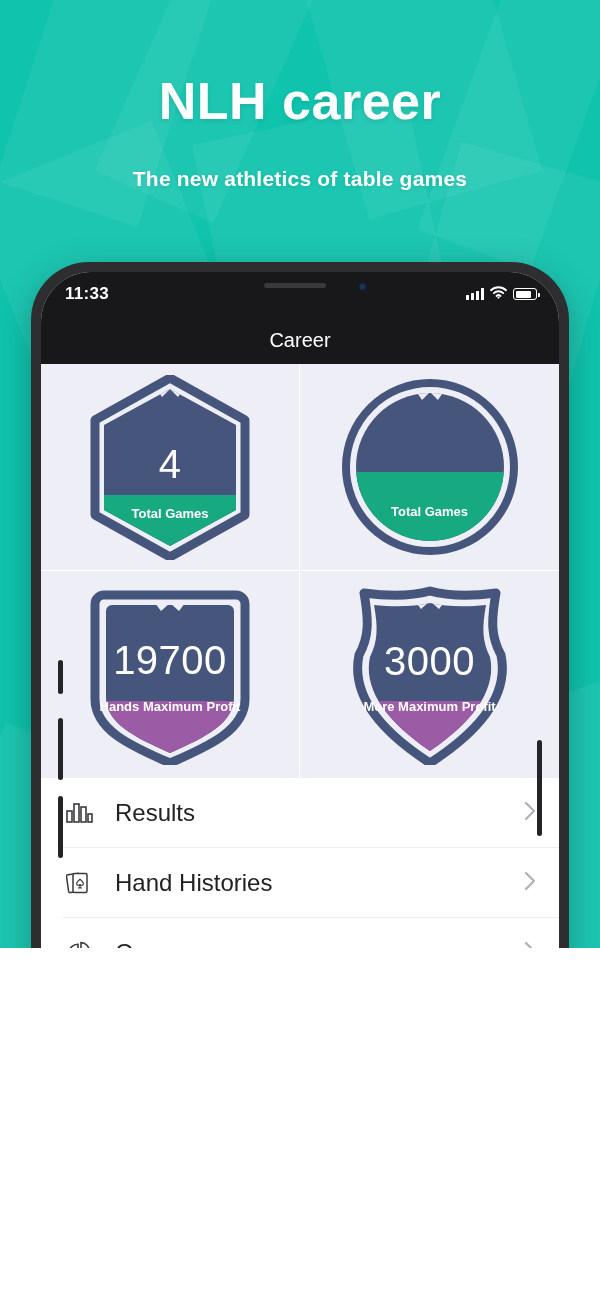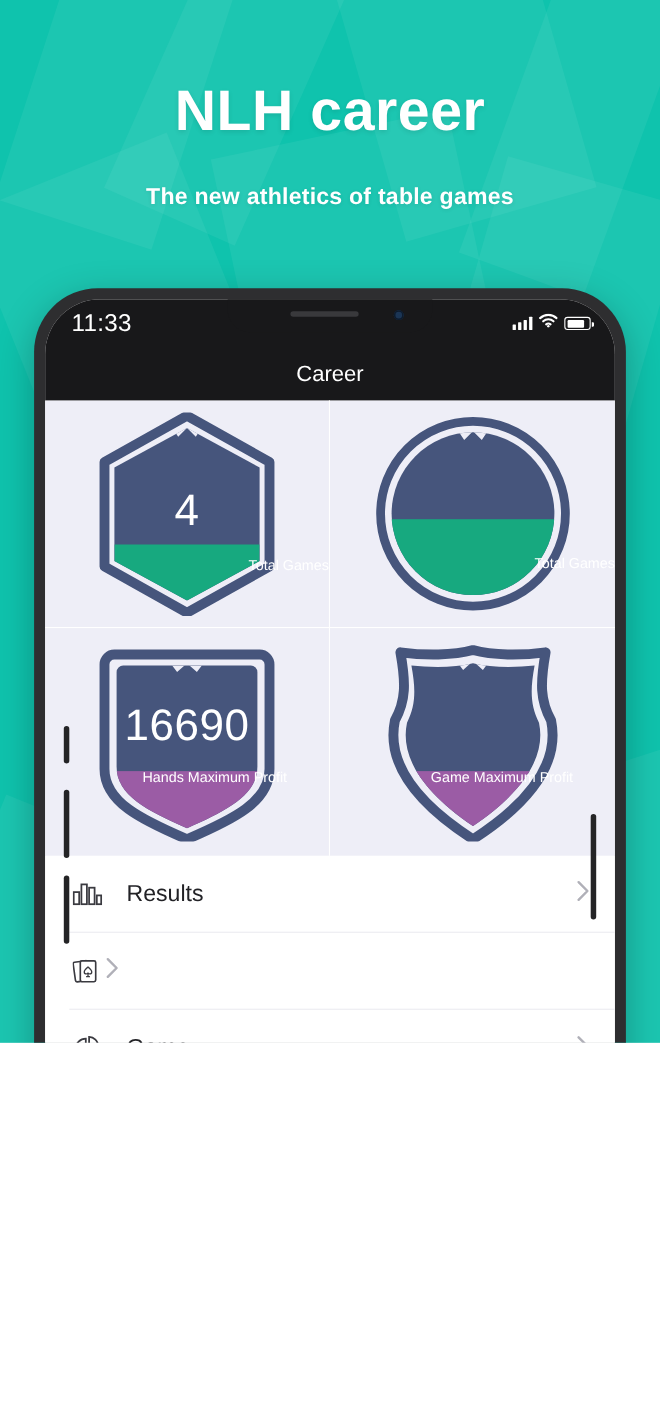--- a/index.html
+++ b/index.html
@@ -103,21 +103,21 @@
     width: 9px; height: 9px; border-radius: 50%;
     background: #1b3555;
     box-shadow: inset 0 0 0 1.5px #0e1b2c;
   }
   .statusbar {
     height: 44px;
     display: flex; align-items: center; justify-content: space-between;
     padding: 0 22px 0 24px;
     position: relative; z-index: 4;
   }
-  .status-time { font-size: 22px; font-weight: normal; letter-spacing: 0.3px; }
+  .status-time { font-size: 17px; font-weight: bold; letter-spacing: 0.3px; }
   .status-icons { display: flex; align-items: center; gap: 6px; }
   .signal { display: flex; align-items: flex-end; gap: 2px; height: 12px; }
   .signal i { display: block; width: 3px; background: #fff; border-radius: 0.5px; }
   .signal i:nth-child(1) { height: 5px; }
   .signal i:nth-child(2) { height: 7px; }
   .signal i:nth-child(3) { height: 9.5px; }
   .signal i:nth-child(4) { height: 12px; }
   .battery {
     width: 24px; height: 12px; border: 1.5px solid #fff;
     border-radius: 3px; position: relative; padding: 1.5px;
@@ -152,37 +152,38 @@
   .badge-cell:nth-child(n+3) { border-bottom: none; }
   .badge-svg { display: block; }
   .badge-value {
     position: absolute; left: 0; right: 0;
     text-align: center; color: #ffffff;
     font-size: 40px; letter-spacing: 0.5px;
     pointer-events: none;
   }
   .badge-label {
     position: absolute; left: 0; right: 0;
-    text-align: right; color: #ffffff;
+    text-align: center; color: #ffffff;
     font-size: 13px; line-height: 1.25;
     pointer-events: none;
+    font-weight: bold;
   }
 
   
   .list { flex: none; background: #ffffff; padding: 0 0 0 0; }
   .list-row {
     height: 70px;
     display: flex; align-items: center;
     margin: 0 0 0 22px;
     padding-right: 22px;
     border-bottom: 1px solid #ececf0;
   }
   .list-row:last-child { border-bottom: none; }
   .list-icon { width: 32px; display: flex; align-items: center; justify-content: center; flex: none; }
-  .list-label { flex: 1; margin-left: 20px; font-size: 21px; color: #222226; }
+  .list-label { flex: 1; margin-left: 20px; font-size: 24px; color: #222226; }
   .chev { flex: none; }
 
   .filler { flex: 1; background: #eeeef7; }
 
   
   .tabbar {
     flex: none; height: 80px;
     background: #fbfbfd;
     border-top: 1px solid #e7e7ec;
     display: flex; align-items: stretch;
@@ -307,39 +308,40 @@
                   <path d="M22 26 A6 6 0 0 1 28 20 L144 20 A6 6 0 0 1 150 26 L150 112 C150 138 122 152 86 168 C50 152 22 138 22 112 Z"></path>
                 </clipPath>
               </defs>
               <path d="M11 19 A9 9 0 0 1 20 10 L152 10 A9 9 0 0 1 161 19 L161 114 C161 144 128 160 86 178 C44 160 11 144 11 114 Z" fill="none" stroke="#46557c" stroke-width="9" stroke-linejoin="round"></path>
               <path d="M22 26 A6 6 0 0 1 28 20 L144 20 A6 6 0 0 1 150 26 L150 112 C150 138 122 152 86 168 C50 152 22 138 22 112 Z" fill="#46557c"></path>
               <g clip-path="url(#clipShd)">
                 <rect x="0" y="116" width="172" height="70" fill="#9b5ca5"></rect>
                 <path d="M68 14 L77 26 L86 18 L95 26 L104 14 L104 -6 L68 -6 Z" fill="#eeeef7"></path>
               </g>
             </svg>
-            <div class="badge-value" style="top:67px">16690</div>
+            <div class="badge-value" style="top:67px">19700</div>
             <div class="badge-label" style="top:128px;padding:0 38px">Hands Maximum Profit</div>
           </div>
 
           <div class="badge-cell">
             <svg class="badge-svg" width="172" height="180" viewBox="0 0 172 180">
               <defs>
                 <clipPath id="clipCrs">
                   <path d="M86 18 C70 22 48 22 30 20 C34 42 34 56 26 72 C20 100 36 132 86 166 C136 132 152 100 146 72 C138 56 138 42 142 20 C124 22 102 22 86 18 Z"></path>
                 </clipPath>
               </defs>
               <path d="M86 6 C68 11 42 11 20 8 C25 36 25 52 15 70 C8 104 27 140 86 178 C145 140 164 104 157 70 C147 52 147 36 152 8 C130 11 104 11 86 6 Z" fill="none" stroke="#46557c" stroke-width="9" stroke-linejoin="round"></path>
               <path d="M86 18 C70 22 48 22 30 20 C34 42 34 56 26 72 C20 100 36 132 86 166 C136 132 152 100 146 72 C138 56 138 42 142 20 C124 22 102 22 86 18 Z" fill="#46557c"></path>
               <g clip-path="url(#clipCrs)">
                 <rect x="0" y="116" width="172" height="70" fill="#9b5ca5"></rect>
                 <path d="M68 12 L77 24 L86 16 L95 24 L104 12 L104 -8 L68 -8 Z" fill="#eeeef7"></path>
               </g>
             </svg>
-            <div class="badge-label" style="top:128px;padding:0 38px">Game Maximum Profit</div>
+            <div class="badge-value" style="top:68px">3000</div>
+            <div class="badge-label" style="top:128px;padding:0 38px">More Maximum Profit</div>
           </div>
         </div>
 
         <div class="list">
 
           <div class="list-row">
             <span class="list-icon">
               <svg width="27" height="24" viewBox="0 0 27 24" fill="none" stroke="#3a3a40" stroke-width="1.6">
                 <rect x="1" y="10" width="5" height="11"></rect>
                 <rect x="8" y="3" width="5" height="18"></rect>
@@ -357,20 +359,21 @@
 
           <div class="list-row">
             <span class="list-icon">
               <svg width="27" height="26" viewBox="0 0 27 26" fill="none" stroke="#3a3a40" stroke-width="1.5">
                 <rect x="1.5" y="4" width="13" height="18" rx="1.5" transform="rotate(-8 8 13)"></rect>
                 <rect x="7" y="3.5" width="14" height="19" rx="1.5" fill="#fff"></rect>
                 <path d="M14 9.2 C11.4 11.4 10.6 12.4 10.6 13.6 C10.6 14.7 11.5 15.4 12.4 15.4 C13 15.4 13.6 15.1 14 14.6 C14.4 15.1 15 15.4 15.6 15.4 C16.5 15.4 17.4 14.7 17.4 13.6 C17.4 12.4 16.6 11.4 14 9.2 Z" stroke-width="1.2"></path>
                 <path d="M14 15.1 L14 17.9 M12.7 17.9 L15.3 17.9" stroke-width="1.2" stroke-linecap="round"></path>
               </svg>
             </span>
+            <span class="list-label">Hand Histories</span>
             <span class="chev">
               <svg width="14" height="24" viewBox="0 0 14 24" fill="none" stroke="#b0b0b8" stroke-width="2.2" stroke-linecap="round" stroke-linejoin="round">
                 <polyline points="3,4 11,12 3,20"></polyline>
               </svg>
             </span>
           </div>
 
           <div class="list-row">
             <span class="list-icon">
               <svg width="26" height="26" viewBox="0 0 26 26" fill="none" stroke="#3a3a40" stroke-width="1.6">

